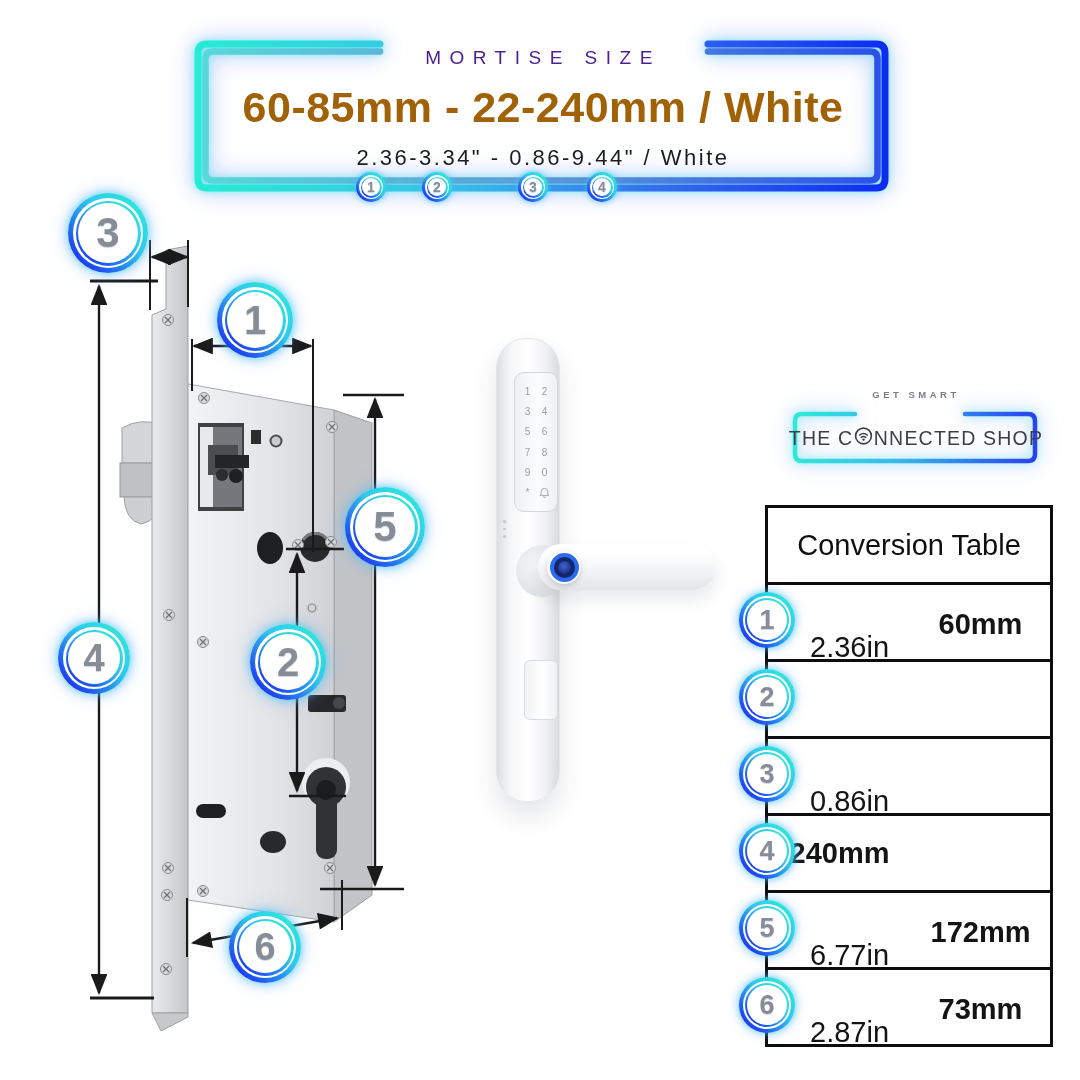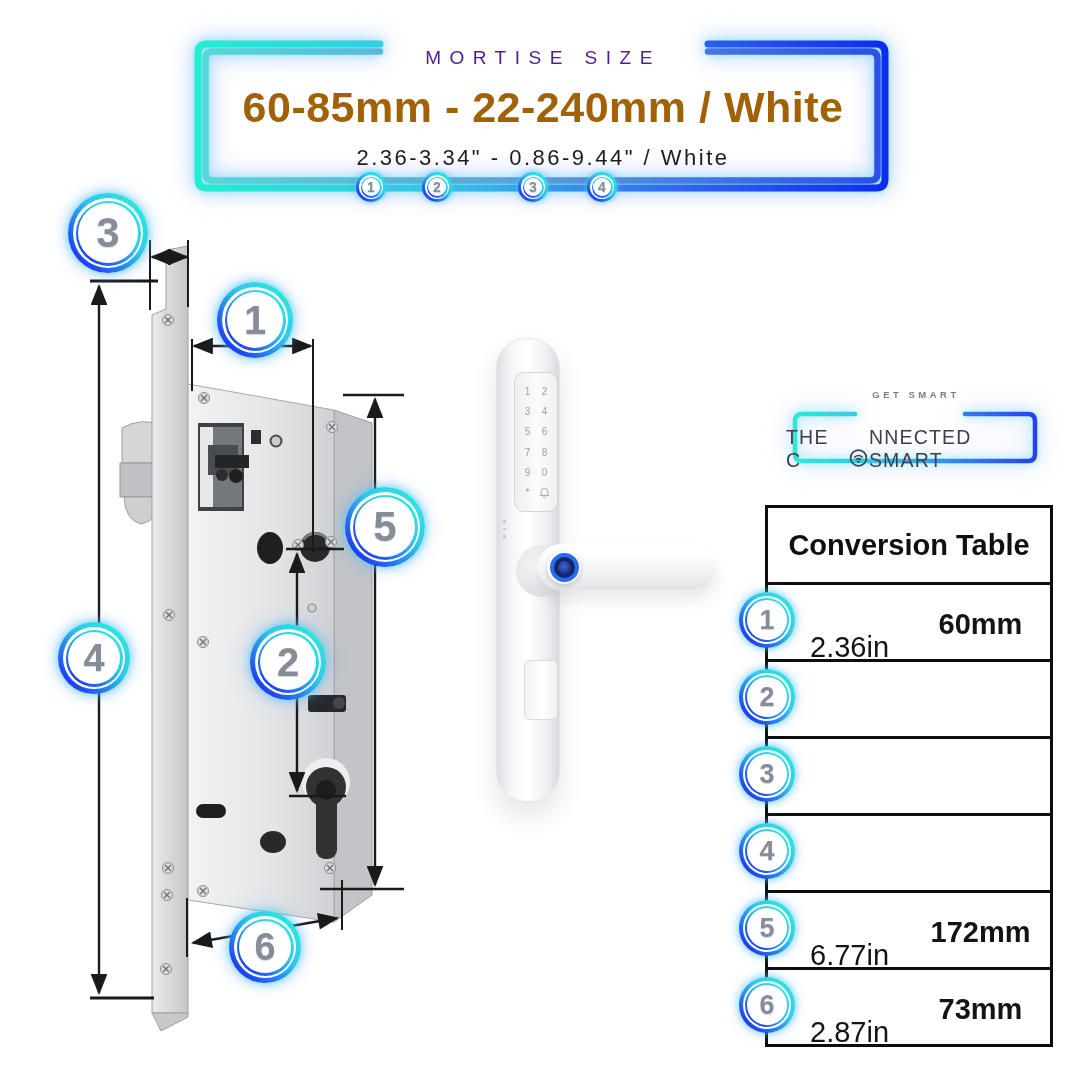--- a/index.html
+++ b/index.html
@@ -35,21 +35,21 @@
     background:linear-gradient(45deg,var(--accent-blue) 10%,#2fc8ee 60%,var(--accent-cyan) 95%);
     padding:var(--p3);box-sizing:border-box;}
   .co-c{width:100%;height:100%;border-radius:50%;background:#fff;
     display:flex;align-items:center;justify-content:center;
     font-weight:700;color:var(--number-gray);
     text-shadow:0 1px 1px rgba(70,100,170,.28);}
 
   
   .ctable{left:765px;top:505px;width:288px;border:3px solid #0d0d0d;background:#fff;box-sizing:border-box;}
   .ctable-header{height:74px;display:flex;align-items:center;justify-content:center;
-    font-size:29px;font-weight:700;color:#0f0f0f;}
+    font-size:29px;font-weight:400;color:#0f0f0f;}
   .trow{display:grid;grid-template-columns:143px 1fr;border-top:3px solid #0d0d0d;height:74px;}
   .tcell{display:flex;align-items:center;font-size:29px;color:#141414;}
   .tin{padding-left:42px;margin-top:46px;}
   .tmm{justify-content:center;font-weight:bold;}
 
   
   .handle{left:490px;top:335px;width:240px;height:480px;}
   .handle-body{position:absolute;left:6px;top:3px;width:62px;height:462px;border-radius:30px;
     background:linear-gradient(90deg,#dcdfe2 0%,#f5f6f8 22%,#ffffff 50%,#f0f1f3 78%,#d8dbde 100%);
     border:1px solid #e4e6e9;
@@ -333,34 +333,36 @@
 </svg>
 <div class="abs logo-tagline">GET SMART</div>
 <div class="abs logo-name">
   <span>THE C</span>
     <span><svg width="19" height="19" viewBox="0 0 20 20">
       <circle cx="10" cy="10.5" r="8.3" fill="none" stroke="#3e3e4a" stroke-width="1.7"></circle>
       <path d="M5.9,9.6 Q10,6.2 14.1,9.6" fill="none" stroke="#3e3e4a" stroke-width="1.5" stroke-linecap="round"></path>
       <path d="M7.6,12 Q10,10.1 12.4,12" fill="none" stroke="#3e3e4a" stroke-width="1.5" stroke-linecap="round"></path>
       <circle cx="10" cy="14.3" r="1.25" fill="#3e3e4a"></circle>
     </svg></span>
-    <span>NNECTED SMART</span>
+    <span>NNECTED SHOP</span>
 </div>
 
 <div class="abs ctable">
   <div class="ctable-header">Conversion Table</div>
   <div class="trow">
     <div class="tcell tin">2.36in</div>
     <div class="tcell tmm">60mm</div>
   </div>
   <div class="trow">
   </div>
   <div class="trow">
-  </div>
-  <div class="trow">
+    <div class="tcell tin">0.86in</div>
+  </div>
+  <div class="trow">
+    <div class="tcell tmm">240mm</div>
   </div>
   <div class="trow">
     <div class="tcell tin">6.77in</div>
     <div class="tcell tmm">172mm</div>
   </div>
   <div class="trow">
     <div class="tcell tin">2.87in</div>
     <div class="tcell tmm">73mm</div>
   </div>
 </div>

